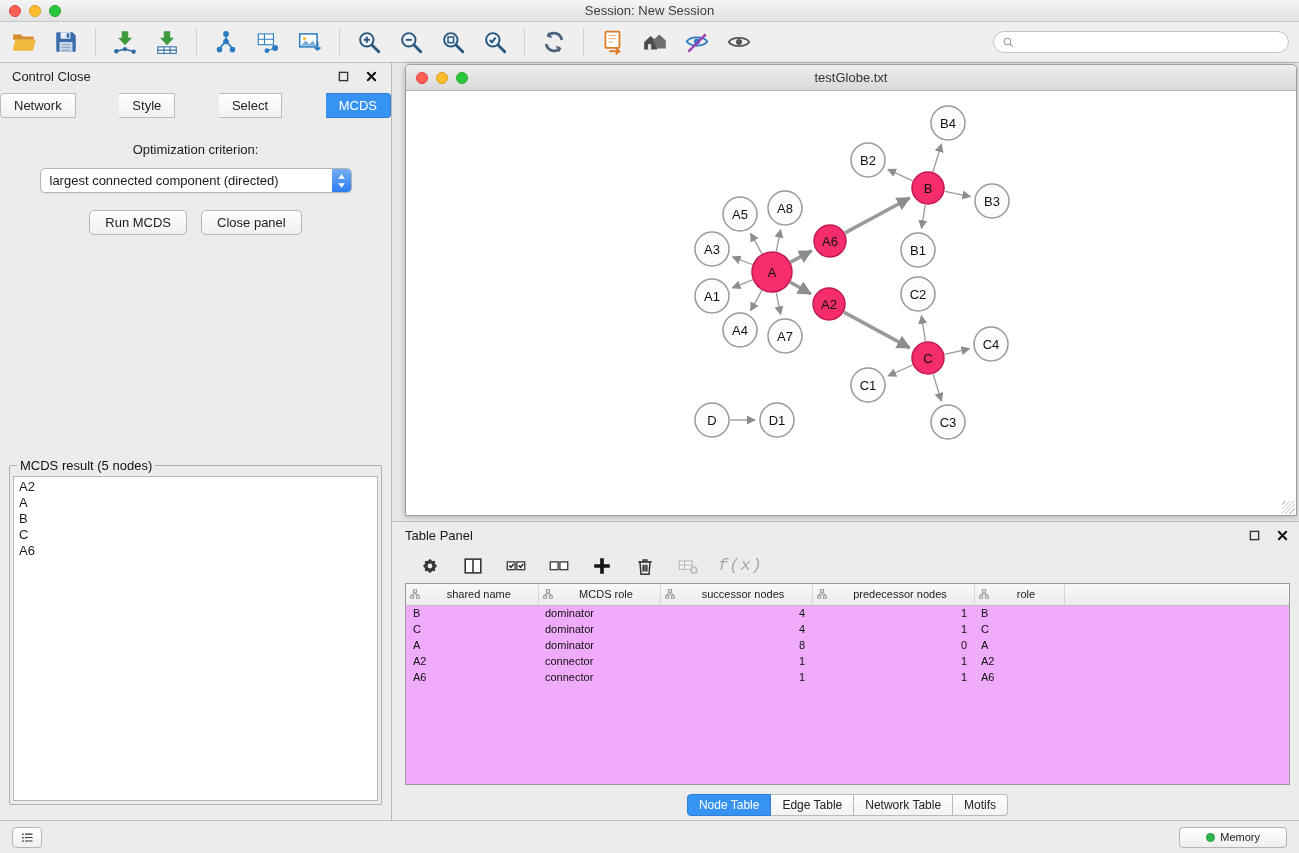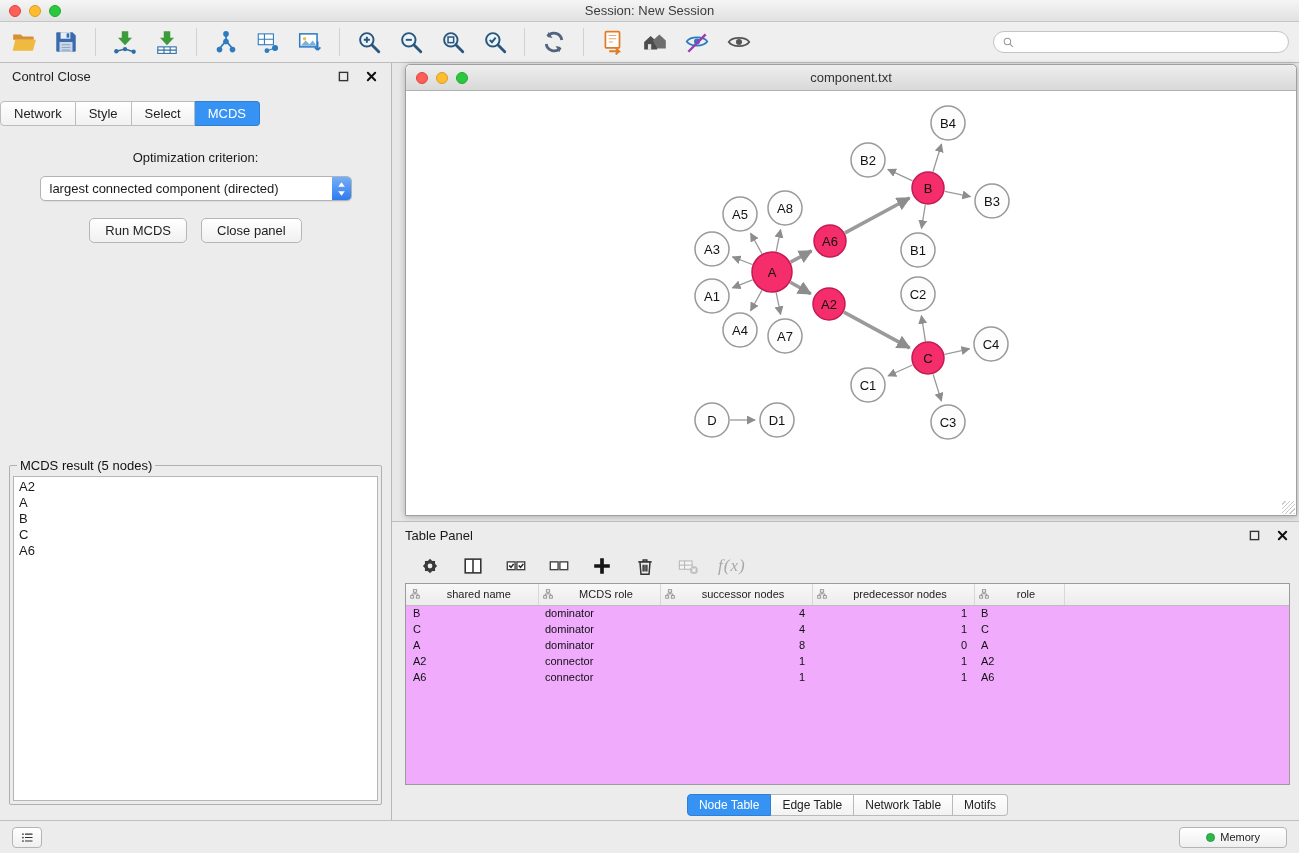--- a/index.html
+++ b/index.html
@@ -26,21 +26,21 @@
 .search-box{width:296px;height:22px;border:1px solid #c4c4c4;border-radius:12px;background:#fff;display:flex;align-items:center;padding:0 8px;gap:5px;}
 .search-box svg{width:13px;height:13px;flex:0 0 auto;}
 .search-input{border:none;outline:none;flex:1;font-size:12px;background:transparent;min-width:0;}
 
 .main{flex:1;display:flex;min-height:0;}
 
 .control-panel{width:392px;flex:0 0 auto;background:#ececec;border-right:1px solid #b8b8b8;display:flex;flex-direction:column;}
 .panel-head{height:26px;display:flex;align-items:center;padding:0 12px;font-size:13px;color:#1e1e1e;flex:0 0 auto;}
 .panel-btn{width:16px;height:16px;border:none;background:transparent;display:flex;align-items:center;justify-content:center;margin-left:12px;padding:0;}
 .panel-btn svg{width:11px;height:11px;}
-.cp-tabs{display:flex;justify-content:flex-start;margin-top:12px;flex:0 0 auto;}
+.cp-tabs{display:flex;justify-content:space-between;margin-top:4px;flex:0 0 auto;gap:6px;}
 .seg-item{font-size:13px;padding:4px 13px;background:linear-gradient(#ffffff,#f1f1f1);border:1px solid #bcbcbc;border-left:none;color:#222;}
 .seg-item:first-child{border-left:1px solid #bcbcbc;border-radius:4px 0 0 4px;}
 .seg-item:last-child{border-radius:0 4px 4px 0;}
 .seg-item.sel{background:#3693f4;border-color:#2f7fd6;color:#fff;}
 .opt-label{text-align:center;margin-top:24px;font-size:13px;}
 .combo{width:312px;height:25px;margin:11px auto 0;border:1px solid #b3b3b3;border-radius:5px;background:#fff;display:flex;align-items:center;font-size:13px;overflow:hidden;box-shadow:0 1px 1px rgba(0,0,0,0.06);flex:0 0 auto;}
 .combo-value{flex:1;padding:0 4px 0 9px;white-space:nowrap;overflow:hidden;}
 .combo-btn{width:19px;height:100%;background:linear-gradient(#74aef7,#2e7bf0);display:flex;align-items:center;justify-content:center;}
 .btn-row{display:flex;justify-content:center;gap:14px;margin-top:17px;flex:0 0 auto;}
 .push-btn{font-size:13px;padding:4px 15px;background:linear-gradient(#ffffff,#f0f0f0);border:1px solid #b6b6b6;border-radius:5px;color:#222;}
@@ -58,21 +58,21 @@
 .net-canvas{flex:1;position:relative;overflow:hidden;background:#fff;}
 .net-canvas svg{position:absolute;left:0;top:0;}
 .grip{position:absolute;right:1px;bottom:1px;width:13px;height:13px;background:repeating-linear-gradient(135deg,transparent 0 2px,#c9c9c9 2px 3px);}
 
 .table-panel{flex:1;margin-top:5px;background:#ececec;border-top:1px solid #bdbdbd;display:flex;flex-direction:column;min-height:0;padding:0 9px 0 13px;}
 .tp-head{height:26px;display:flex;align-items:center;font-size:13px;flex:0 0 auto;}
 .tp-toolbar{height:35px;display:flex;align-items:center;gap:17px;padding-left:12px;flex:0 0 auto;}
 .tp-btn{border:none;background:transparent;width:26px;height:26px;display:flex;align-items:center;justify-content:center;padding:0;}
 .tp-btn svg{width:22px;height:22px;}
 .tp-btn.fx-btn{width:auto;}
-.fx{font-family:Liberation Serif, serif;font-style:italic;font-size:17px;color:#a8a8a8;letter-spacing:1px;}
+.fx{font-family:Liberation Mono, monospace;font-style:italic;font-size:17px;color:#a8a8a8;letter-spacing:1px;}
 .tp-tablebox{flex:1;background:#f0abfc;border:1px solid #9b9b9b;overflow:hidden;min-height:0;margin-bottom:5px;}
 table.data{border-collapse:collapse;width:100%;table-layout:fixed;}
 table.data th{height:21px;background:linear-gradient(#f8f8f8,#ececec);border-right:1px solid #d8d8d8;border-bottom:1px solid #bdbdbd;font-weight:normal;font-size:11px;color:#222;position:relative;text-align:center;padding:0 4px 0 18px;overflow:hidden;white-space:nowrap;}
 table.data th.filler{border-right:none;}
 table.data th .th-icon{position:absolute;left:4px;top:5px;}
 table.data td{height:16px;font-size:11px;padding:0 7px;color:#111;white-space:nowrap;overflow:hidden;}
 td.num{text-align:right;padding-right:15px;}
 td.name-col{padding-left:17px;}
 .tp-tabs{height:30px;display:flex;align-items:center;justify-content:center;flex:0 0 auto;}
 .bt-item{font-size:12px;padding:3px 11px;background:linear-gradient(#ffffff,#f2f2f2);border:1px solid #b9b9b9;border-left:none;color:#222;}
@@ -315,21 +315,21 @@
     <div class="right">
 
       <div class="net-wrap">
         <div class="net-window">
           <div class="net-titlebar">
             <div class="lights">
               <span class="light red"></span>
               <span class="light yellow"></span>
               <span class="light green"></span>
             </div>
-            <div class="net-title">component.txt</div>
+            <div class="net-title">testGlobe.txt</div>
           </div>
           <div class="net-canvas">
             <svg width="884" height="425">
                 <defs>
                   <marker id="arr" viewBox="0 0 10 10" refX="9" refY="5" markerWidth="9" markerHeight="9" orient="auto" markerUnits="userSpaceOnUse">
                     <path d="M0 0L10 5 0 10z" fill="#8d8d8d"></path>
                   </marker>
                   <marker id="arrB" viewBox="0 0 10 10" refX="9" refY="5" markerWidth="14" markerHeight="14" orient="auto" markerUnits="userSpaceOnUse">
                     <path d="M0 0L10 5 0 10z" fill="#8d8d8d"></path>
                   </marker>

